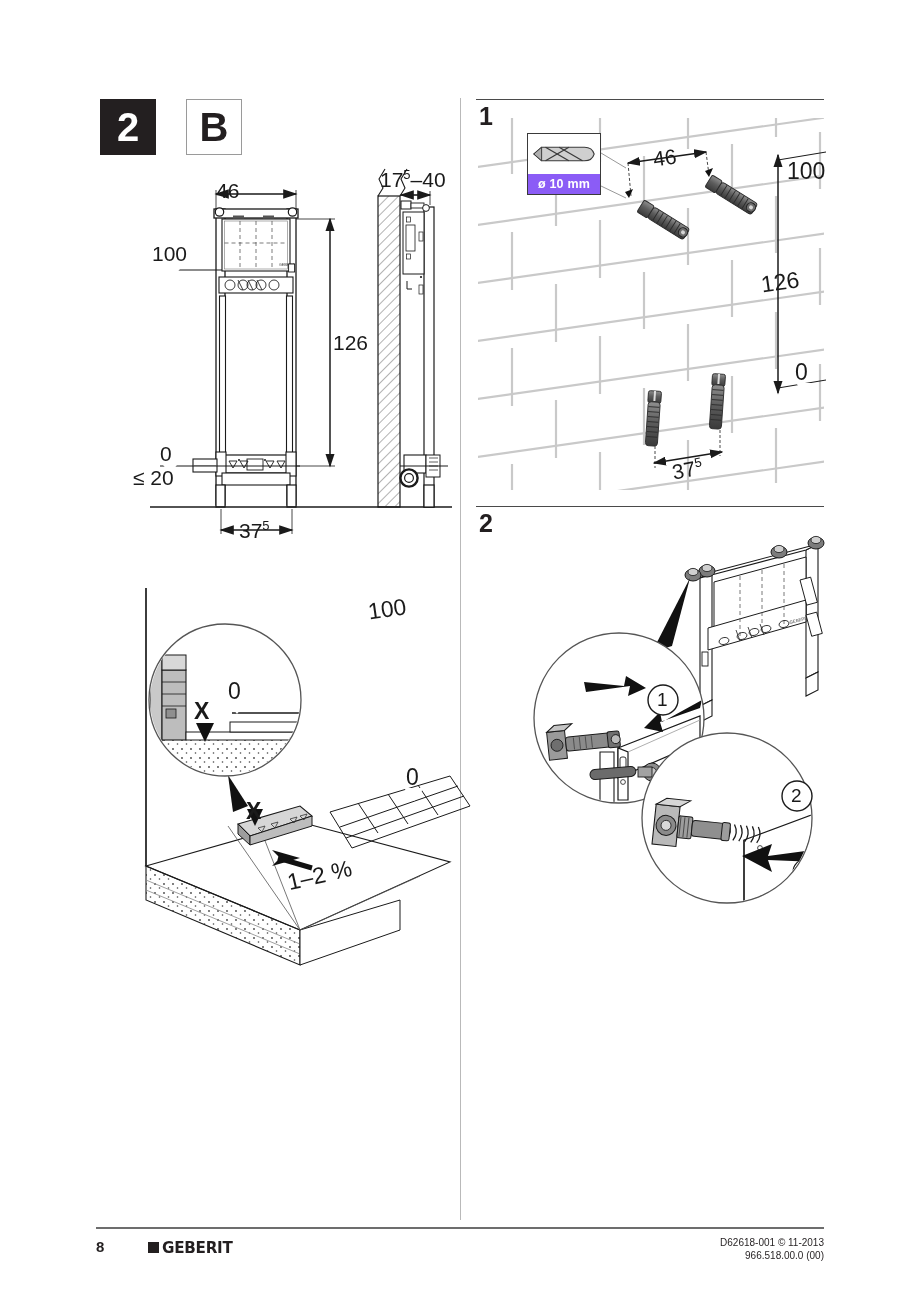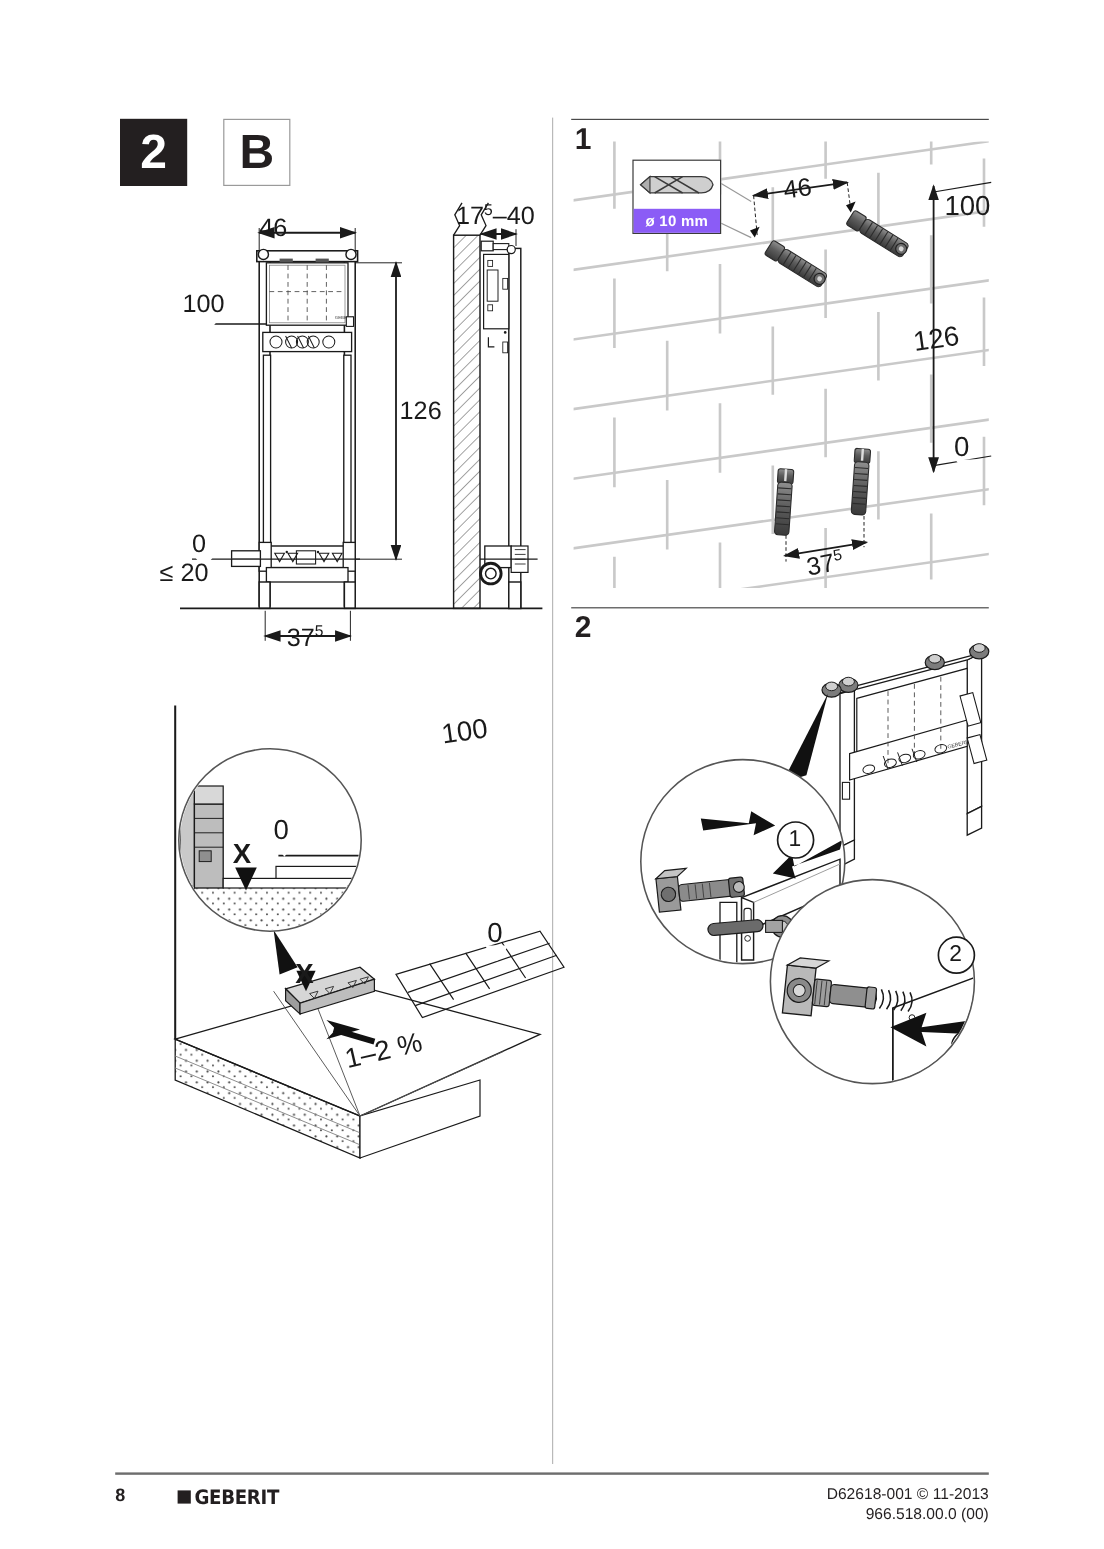--- a/index.html
+++ b/index.html
@@ -180,21 +180,21 @@
     letter-spacing: -0.3px;
     font-family: "DejaVu Sans", sans-serif;
     transform: scaleX(0.92);
     transform-origin: left center;
   }
   .doc-codes {
     position: absolute;
     right: 96px;
     top: 1236px;
     text-align: right;
-    font-size: 13px;
+    font-size: 10px;
     color: #231f20;
     line-height: 1.32;
   }
 </style>
 </head>
 <body>
 
 <div class="page">
 
   <div class="badge badge-dark">

